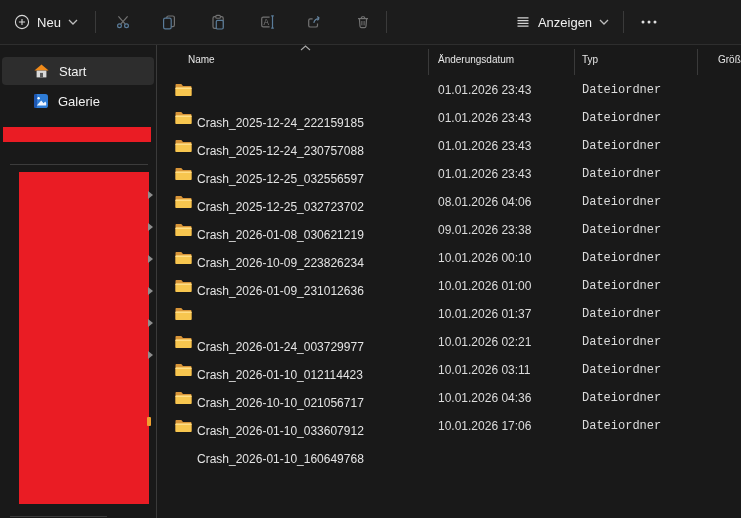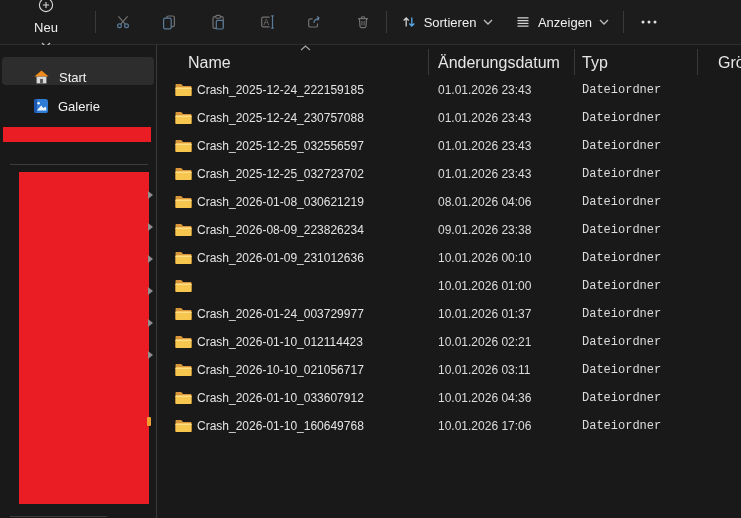--- a/index.html
+++ b/index.html
@@ -9,53 +9,53 @@
   .cmdbar{position:absolute;left:0;top:0;width:741px;height:45px;background:#1c1c1c;
           border-bottom:1px solid #2e2e2e;box-sizing:border-box;}
   .tb-btn{position:absolute;top:6px;height:32px;display:flex;align-items:center;justify-content:center;
           gap:7px;border-radius:4px;font-size:13px;color:#f0f0f0;cursor:default;}
   .tb-icon-btn{width:38px;opacity:.75;}
   .tb-sep{position:absolute;top:11px;width:1px;height:22px;background:#3a3a3a;}
   
   .sidebar{position:absolute;left:0;top:45px;width:157px;height:473px;background:#191919;
            border-right:1px solid #3a3a3a;box-sizing:border-box;}
   .side-item{position:absolute;left:2px;width:152px;height:28px;border-radius:4px;
-             display:flex;align-items:flex-end;font-size:13px;color:#f2f2f2;}
+             display:flex;align-items:center;font-size:13px;color:#f2f2f2;}
   .side-item .ic{margin-left:31px;margin-right:9px;display:flex;}
   .side-item.selected{background:#2d2d2d;}
   .redact{position:absolute;background:#ea1c24;}
   .side-div{position:absolute;height:1px;background:#3c3c3c;}
   .tree-chev{position:absolute;left:148px;width:0;height:0;
              border-top:4px solid transparent;border-bottom:4px solid transparent;
              border-left:5px solid #8f8f8f;}
   .sliver{position:absolute;left:147px;width:4px;height:9px;background:#f0a030;border-radius:1px;}
   
   .content{position:absolute;left:158px;top:45px;width:583px;height:473px;background:#191919;}
-  .hdr{position:absolute;left:0;top:3px;width:583px;height:26px;font-size:16px;color:#e6e6e6;}
+  .hdr{position:absolute;left:0;top:3px;width:583px;height:26px;font-size:10px;color:#e6e6e6;}
   .hdr .h{position:absolute;top:6px;white-space:nowrap;}
   .hdr .vdiv{position:absolute;top:1px;width:1px;height:26px;background:#3a3a3a;}
   .sort-caret{position:absolute;left:142px;top:-3px;}
   .list{position:absolute;left:0;top:31px;width:583px;}
   .row{position:relative;height:28px;}
   .row .cell{position:absolute;top:7px;font-size:12px;color:#e4e4e4;white-space:nowrap;}
   .row .c-icon{position:absolute;left:17px;top:7px;}
-  .row .c-name{left:39px;}
+  .row .c-name{left:39px;margin-top:33px;}
   .row .c-mod{left:280px;color:#dcdcdc;}
   .row .c-type{left:424px;color:#dcdcdc;font-family:Liberation Mono, monospace;}
   .row .c-size{left:545px;color:#dcdcdc;}
   svg{display:block;}
 </style>
 </head>
 <body>
 
 <div class="screen">
 
   <div class="cmdbar">
 
-    <div class="tb-btn" style="left:8px;width:76px;flex-direction:column;">
+    <div class="tb-btn" style="left:8px;width:76px;">
       <span>
         <svg width="16" height="16" viewBox="0 0 16 16">
             <circle cx="8" cy="8" r="6.6" fill="none" stroke="#d8d8d8" stroke-width="1.1"></circle>
             <path d="M8 4.9 V11.1 M4.9 8 H11.1" stroke="#d8d8d8" stroke-width="1.1"></path>
           </svg>
       </span>
       <span>Neu</span>
       <span>
         <svg width="10" height="6" viewBox="0 0 10 6">
             <polyline points="1,1 5,5 9,1" fill="none" stroke="#bdbdbd" stroke-width="1.3"></polyline>
@@ -119,34 +119,20 @@
             <path d="M3 4.6 H13" stroke="#8f8f8f" stroke-width="1.2" fill="none"></path>
             <path d="M6.3 4.6 V3.7 C6.3 3.1 6.7 2.7 7.3 2.7 H8.7 C9.3 2.7 9.7 3.1 9.7 3.7 V4.6" stroke="#8f8f8f" stroke-width="1.1" fill="none"></path>
             <path d="M4.4 4.6 L5 12.3 C5.1 13.2 5.7 13.7 6.5 13.7 H9.5 C10.3 13.7 10.9 13.2 11 12.3 L11.6 4.6" stroke="#8f8f8f" stroke-width="1.2" fill="none"></path>
             <path d="M6.9 7 V11.4 M9.1 7 V11.4" stroke="#8f8f8f" stroke-width="1" fill="none"></path>
           </svg>
       </span>
     </div>
 
     <div class="tb-sep" style="left:386px;"></div>
 
-    <div class="tb-btn" style="left:396px;width:102px;">
-      <span>
-        <svg width="16" height="16" viewBox="0 0 16 16">
-            <path d="M5.2 12.5 V4 M2.7 6.5 L5.2 4 L7.7 6.5" fill="none" stroke="#cfcfcf" stroke-width="1.3"></path>
-            <path d="M10.8 3.5 V12 M8.3 9.5 L10.8 12 L13.3 9.5" fill="none" stroke="#57a8e8" stroke-width="1.3"></path>
-          </svg>
-      </span>
-      <span>Sortieren</span>
-      <span>
-        <svg width="10" height="6" viewBox="0 0 10 6">
-            <polyline points="1,1 5,5 9,1" fill="none" stroke="#bdbdbd" stroke-width="1.3"></polyline>
-          </svg>
-      </span>
-    </div>
 
     <div class="tb-btn" style="left:510px;width:104px;">
       <span>
         <svg width="16" height="16" viewBox="0 0 16 16">
             <path d="M2.5 3.8 H13.5 M2.5 6.6 H13.5 M2.5 9.4 H13.5 M2.5 12.2 H13.5" stroke="#d4d4d4" stroke-width="1.2" fill="none"></path>
           </svg>
       </span>
       <span>Anzeigen</span>
       <span>
         <svg width="10" height="6" viewBox="0 0 10 6">
@@ -300,21 +286,21 @@
   </div>
 
   <div class="row">
     <span class="c-icon">
       <svg width="17" height="14" viewBox="0 0 17 14">
               <path d="M1.5 1 H6.3 L8 2.9 H15.5 C16.1 2.9 16.5 3.3 16.5 3.9 V12 C16.5 12.6 16.1 13 15.5 13 H1.5 C.9 13 .5 12.6 .5 12 V2 C.5 1.4 .9 1 1.5 1 Z" fill="#d79438"></path>
               <path d="M1.5 4.4 H15.5 C16.1 4.4 16.5 4.8 16.5 5.4 V12 C16.5 12.6 16.1 13 15.5 13 H1.5 C.9 13 .5 12.6 .5 12 V5.4 C.5 4.8 .9 4.4 1.5 4.4 Z" fill="#f7c64f"></path>
               <path d="M1.5 4.4 H15.5 C16.1 4.4 16.5 4.8 16.5 5.4 V6 H.5 V5.4 C.5 4.8 .9 4.4 1.5 4.4 Z" fill="#ffdd85"></path>
             </svg>
     </span>
-    <span class="cell c-name">Crash_2026-08-09_223826234</span>
+    <span class="cell c-name">Crash_2026-10-09_223826234</span>
     <span class="cell c-mod">09.01.2026 23:38</span>
     <span class="cell c-type">Dateiordner</span>
     <span class="cell c-size"></span>
   </div>
 
   <div class="row">
     <span class="c-icon">
       <svg width="17" height="14" viewBox="0 0 17 14">
               <path d="M1.5 1 H6.3 L8 2.9 H15.5 C16.1 2.9 16.5 3.3 16.5 3.9 V12 C16.5 12.6 16.1 13 15.5 13 H1.5 C.9 13 .5 12.6 .5 12 V2 C.5 1.4 .9 1 1.5 1 Z" fill="#d79438"></path>
               <path d="M1.5 4.4 H15.5 C16.1 4.4 16.5 4.8 16.5 5.4 V12 C16.5 12.6 16.1 13 15.5 13 H1.5 C.9 13 .5 12.6 .5 12 V5.4 C.5 4.8 .9 4.4 1.5 4.4 Z" fill="#f7c64f"></path>

